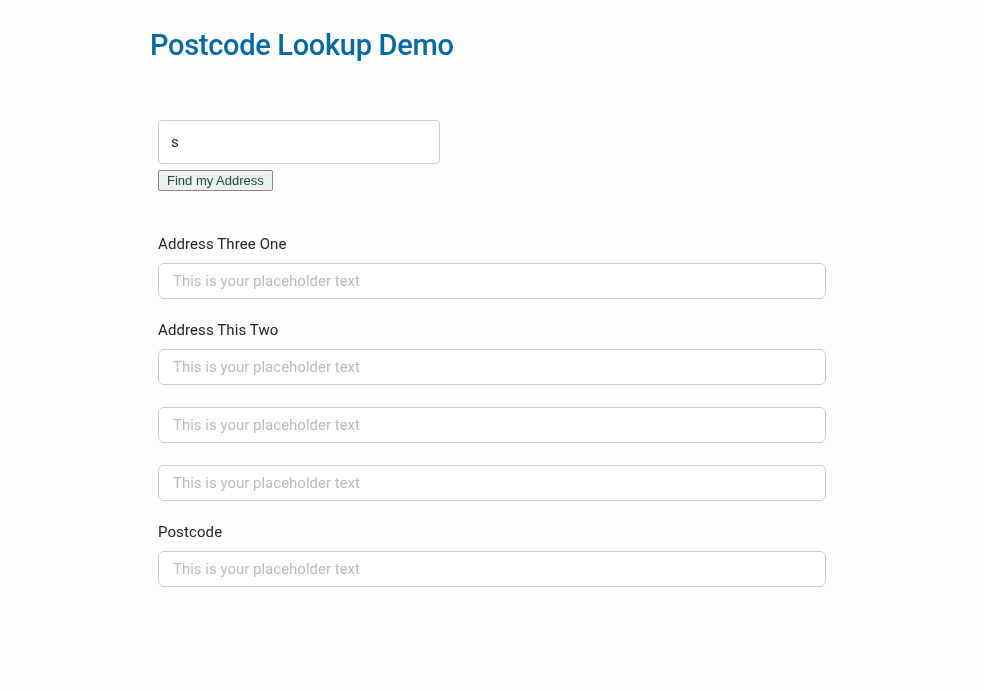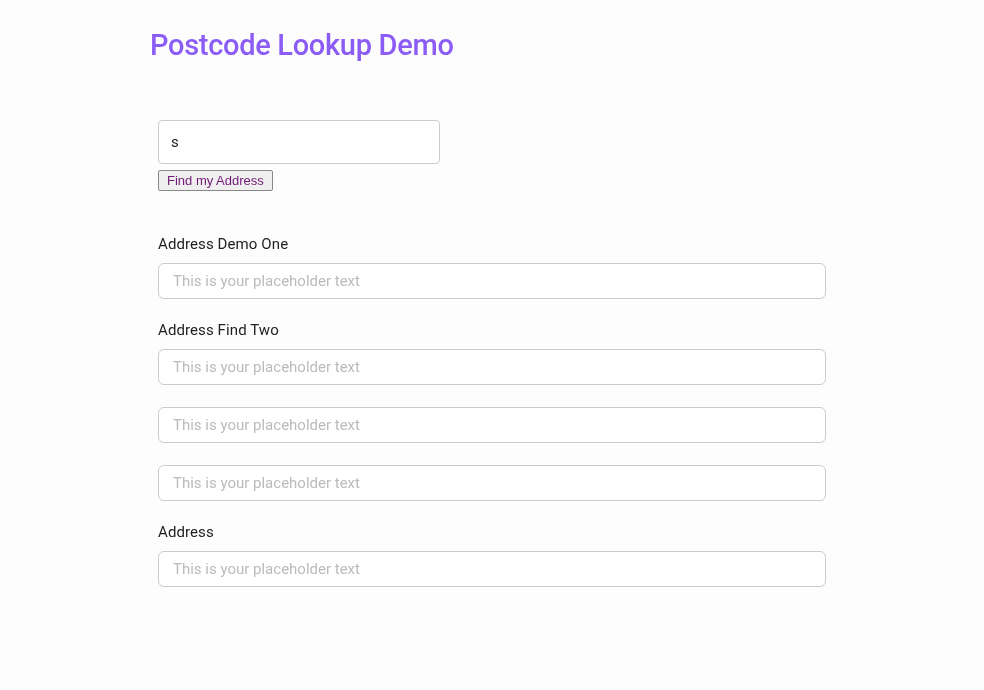--- a/index.html
+++ b/index.html
@@ -12,21 +12,21 @@
       background: #fdfdfd;
       color: #222;
       padding: 28px 0 0 150px;
       width: 984px;
       height: 690px;
     }
     h1 {
       font-size: 29px;
       font-weight: 500;
       letter-spacing: -0.3px;
-      color: #8b5cf6;
+      color: #0369a1;
       margin-bottom: 58px;
     }
     .lookup-section {
       margin-left: 8px;
       margin-bottom: 44px;
     }
     .postcode-search-input {
       width: 282px;
       height: 44px;
       border: 1px solid #ccc;
@@ -40,21 +40,21 @@
       margin-bottom: 6px;
     }
     .find-button {
       font-family: Arial, sans-serif;
       font-size: 13px;
       padding: 2px 8px;
       border: 1px solid #888;
       background: #efefef;
       border-radius: 2px;
       cursor: pointer;
-      color: #701a75;
+      color: #14532d;
     }
     .form-fields {
       margin-left: 8px;
       width: 668px;
     }
     .field-group {
       margin-bottom: 22px;
     }
     .field-label {
       display: block;
@@ -87,35 +87,35 @@
 <h1>Postcode Lookup Demo</h1>
 
 <div class="lookup-section">
   <input type="text" class="postcode-search-input" value="s" style="">
   <button class="find-button">Find my Address</button>
 </div>
 
 <div class="form-fields">
 
   <div class="field-group">
-    <label class="field-label">Address Demo One</label>
+    <label class="field-label">Address Three One</label>
     <input type="text" class="text-input" placeholder="This is your placeholder text" style="">
   </div>
 
   <div class="field-group">
-    <label class="field-label">Address Find Two</label>
+    <label class="field-label">Address This Two</label>
     <input type="text" class="text-input" placeholder="This is your placeholder text" style="">
   </div>
 
   <div class="field-group">
     <input type="text" class="text-input" placeholder="This is your placeholder text" style="">
   </div>
 
   <div class="field-group">
     <input type="text" class="text-input" placeholder="This is your placeholder text" style="">
   </div>
 
   <div class="field-group">
-    <label class="field-label">Address</label>
+    <label class="field-label">Postcode</label>
     <input type="text" class="text-input" placeholder="This is your placeholder text" style="">
   </div>
 
 </div>
 
 </body></html>

